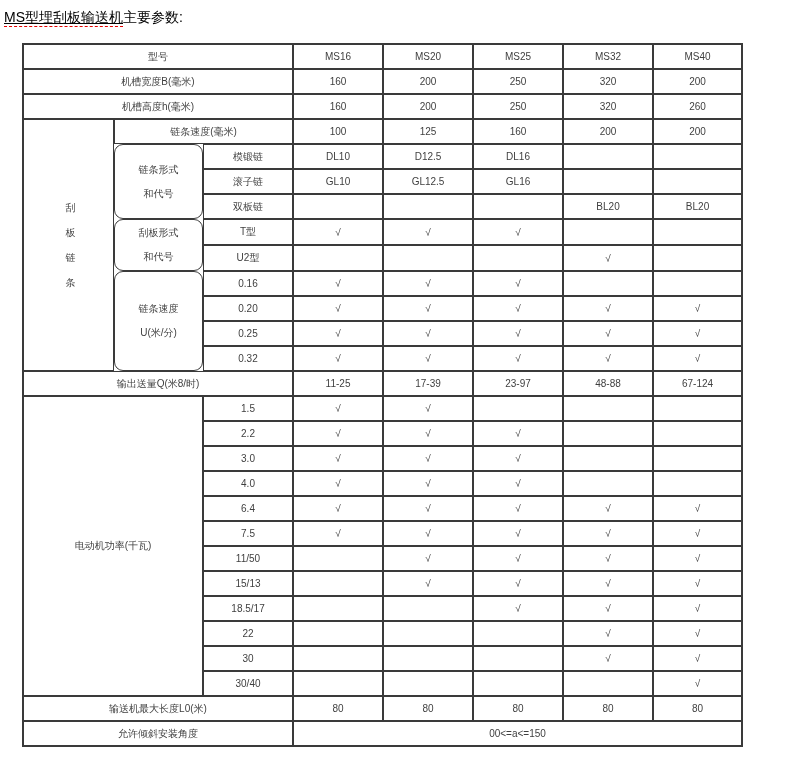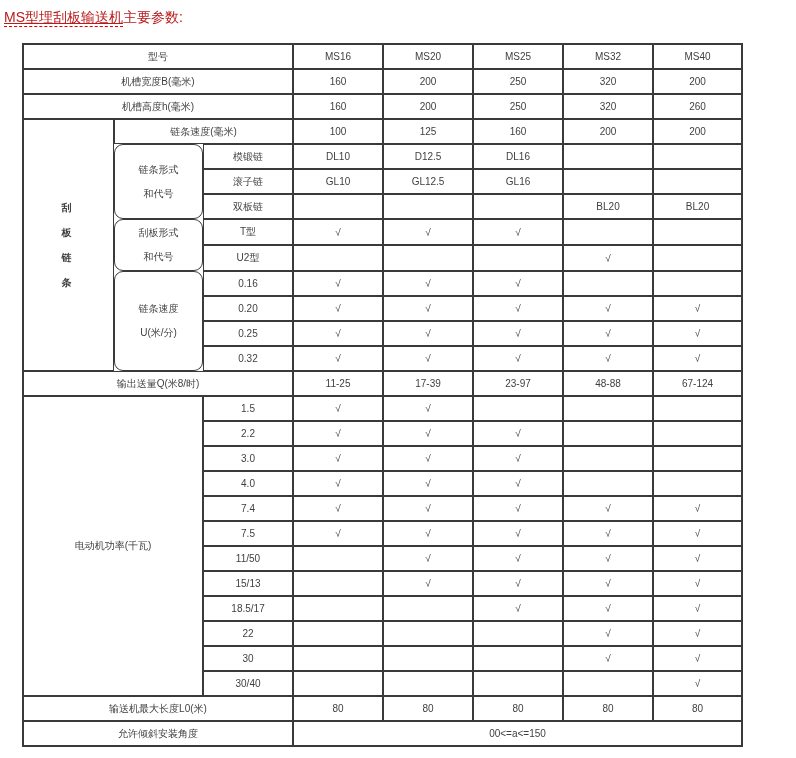--- a/index.html
+++ b/index.html
@@ -13,21 +13,21 @@
     width: 796px;
     height: 758px;
     box-sizing: border-box;
     padding: 6px 0 0 4px;
     overflow: hidden;
   }
   .title {
     margin: 0 0 0 0;
     font-size: 14px;
     line-height: 22px;
-    color: #b91c1c;
+    color: #000000;
   }
   .kw {
     color: inherit;
     text-decoration: underline;
     border-bottom: 1px dashed #e30000;
     padding-bottom: 1px;
     cursor: pointer;
   }
   table.spec {
     margin: 15px 0 0 18px;
@@ -48,22 +48,21 @@
     color: #3f3f3f;
     overflow: hidden;
   }
   td.ml { white-space: pre-line; line-height: 24px; border-radius: 9px; }
   td.vcell { vertical-align: middle; }
   .vtxt {
     width: 14px;
     margin: 12px auto;
     word-break: break-all;
     line-height: 25px;
-    text-align: left;
-    font-weight: bold;
+    text-align: right;
   }
 </style>
 </head>
 <body>
 
 <div class="page">
   <p class="title"><a class="kw">MS型埋刮板输送机</a><span>主要参数:</span></p>
 
   <table class="spec">
     <colgroup>
@@ -234,21 +233,21 @@
     </tr>
     <tr>
       <td>4.0</td>
       <td>√</td>
       <td>√</td>
       <td>√</td>
       <td></td>
       <td></td>
     </tr>
     <tr>
-      <td>7.4</td>
+      <td>6.4</td>
       <td>√</td>
       <td>√</td>
       <td>√</td>
       <td>√</td>
       <td>√</td>
     </tr>
     <tr>
       <td>7.5</td>
       <td>√</td>
       <td>√</td>

